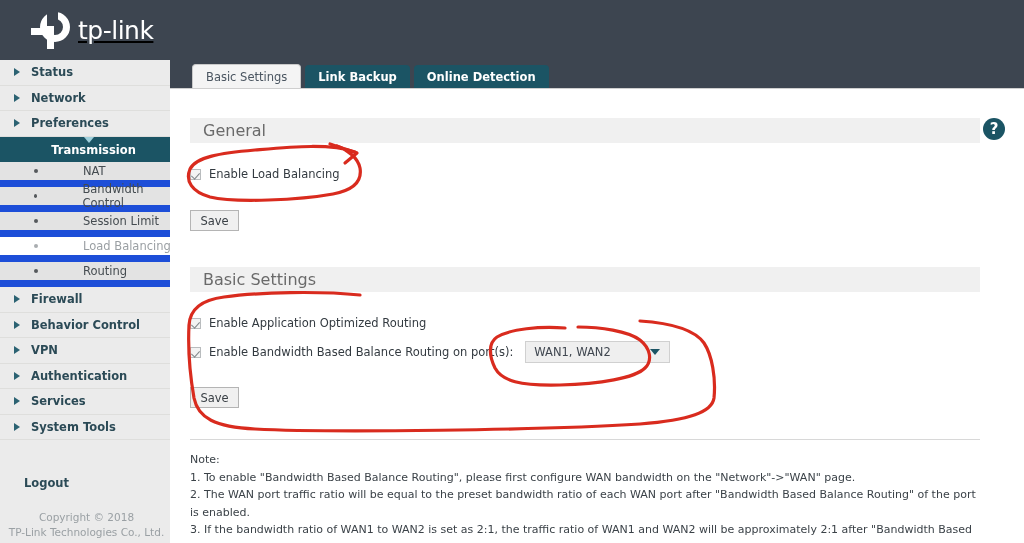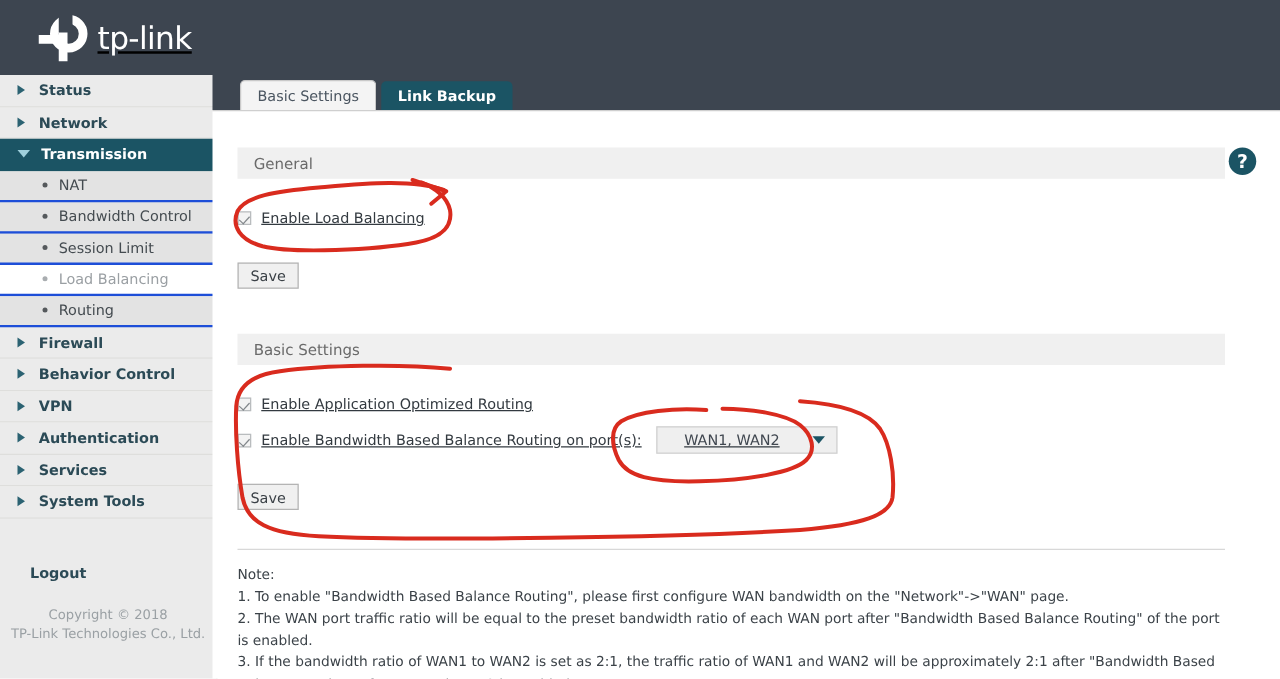--- a/index.html
+++ b/index.html
@@ -61,35 +61,37 @@
   }
   .nav-item .arrow {
     width: 0; height: 0; margin-right: 11px;
     border-top: 4px solid transparent;
     border-bottom: 4px solid transparent;
     border-left: 6px solid #2b6272;
   }
   .nav-item.active {
     background: #1b5464; color: #ffffff;
     border-bottom: 1px solid #1b5464;
+    flex-direction: column;
   }
   .nav-item.active .arrow {
     border-left: 5px solid transparent;
     border-right: 5px solid transparent;
     border-top: 6px solid #9fd0dc;
     border-bottom: 0;
     margin-right: 9px;
   }
   .sub-item {
     height: 25px;
     display: flex; align-items: center;
     padding-left: 34px;
     font-size: 11.5px; color: #444b50;
     background: #e3e3e3;
-    border-bottom: 2px solid #1d4ed8;
+    border-bottom: 7px solid #1d4ed8;
+    gap: 36px;
   }
   .sub-item .dot {
     width: 4px; height: 4px; border-radius: 50%;
     background: #55595c; margin-right: 9px;
   }
   .sub-item.selected {
     background: #ffffff; color: #9a9fa3;
   }
   .sub-item.selected .dot { background: #a9adb0; }
   .nav-spacer { height: 28px; background: #ebebeb; }
@@ -142,29 +144,29 @@
     background: #1b5464; color: #ffffff;
     font-size: 15px; font-weight: bold;
     display: flex; align-items: center; justify-content: center;
   }
   .section-bar {
     position: absolute; left: 20px;
     width: 790px; height: 25px;
     background: #f0f0f0;
     display: flex; align-items: center;
     padding-left: 13px;
-    font-size: 12px; color: #6a6a6a;
+    font-size: 16px; color: #6a6a6a;
   }
   #general-bar { top: 29px; }
   #basic-bar  { top: 178px; }
 
   .row {
     position: absolute; left: 20px;
     display: flex; align-items: center;
-    font-size: 11.5px; color: #333a40; text-decoration: underline;
+    font-size: 11.5px; color: #333a40;
   }
   .cbox {
     width: 11px; height: 11px;
     border: 1px solid #b9bcbe;
     background: #f3f3f3;
     margin-right: 8px;
     position: relative; flex: none;
   }
   .cbox.checked::after {
     content: "";
@@ -180,21 +182,21 @@
     background: #f0f0f0;
     border: 1px solid #b4b4b4;
     font-size: 11.5px; color: #3a4046;
     display: flex; align-items: center; justify-content: center;
   }
   .select {
     width: 145px; height: 22px;
     background: #efefef;
     border: 1px solid #d0d0d0;
     display: flex; align-items: center;
-    padding: 0 21px;
+    padding: 0 8px;
     font-size: 11.5px; color: #404750;
     margin-left: 12px;
     position: relative;
   }
   .select .caret {
     position: absolute; right: 9px;
     width: 0; height: 0;
     border-left: 5px solid transparent;
     border-right: 5px solid transparent;
     border-top: 6px solid #1b5464;
@@ -234,20 +236,24 @@
 <div class="sidebar">
 
   <div class="nav-item">
     <span class="arrow"></span>
     <span>Status</span>
   </div>
   <div class="nav-item">
     <span class="arrow"></span>
     <span>Network</span>
   </div>
+  <div class="nav-item">
+    <span class="arrow"></span>
+    <span>Preferences</span>
+  </div>
   <div class="nav-item active">
     <span class="arrow"></span>
     <span>Transmission</span>
   </div>
 
   <div class="sub-item">
     <span class="dot"></span>
     <span>NAT</span>
   </div>
   <div class="sub-item">
@@ -301,20 +307,23 @@
 
   </div>
 </div>
 
 <div class="tabbar">
   <div class="tab first active">
     <span>Basic Settings</span>
   </div>
   <div class="tab inactive">
     <span>Link Backup</span>
+  </div>
+  <div class="tab inactive">
+    <span>Online Detection</span>
   </div>
 </div>
 
 <div class="content">
 
   <div class="help-icon">?</div>
 
   <div class="section-bar" id="general-bar">
     <span>General</span>
   </div>

